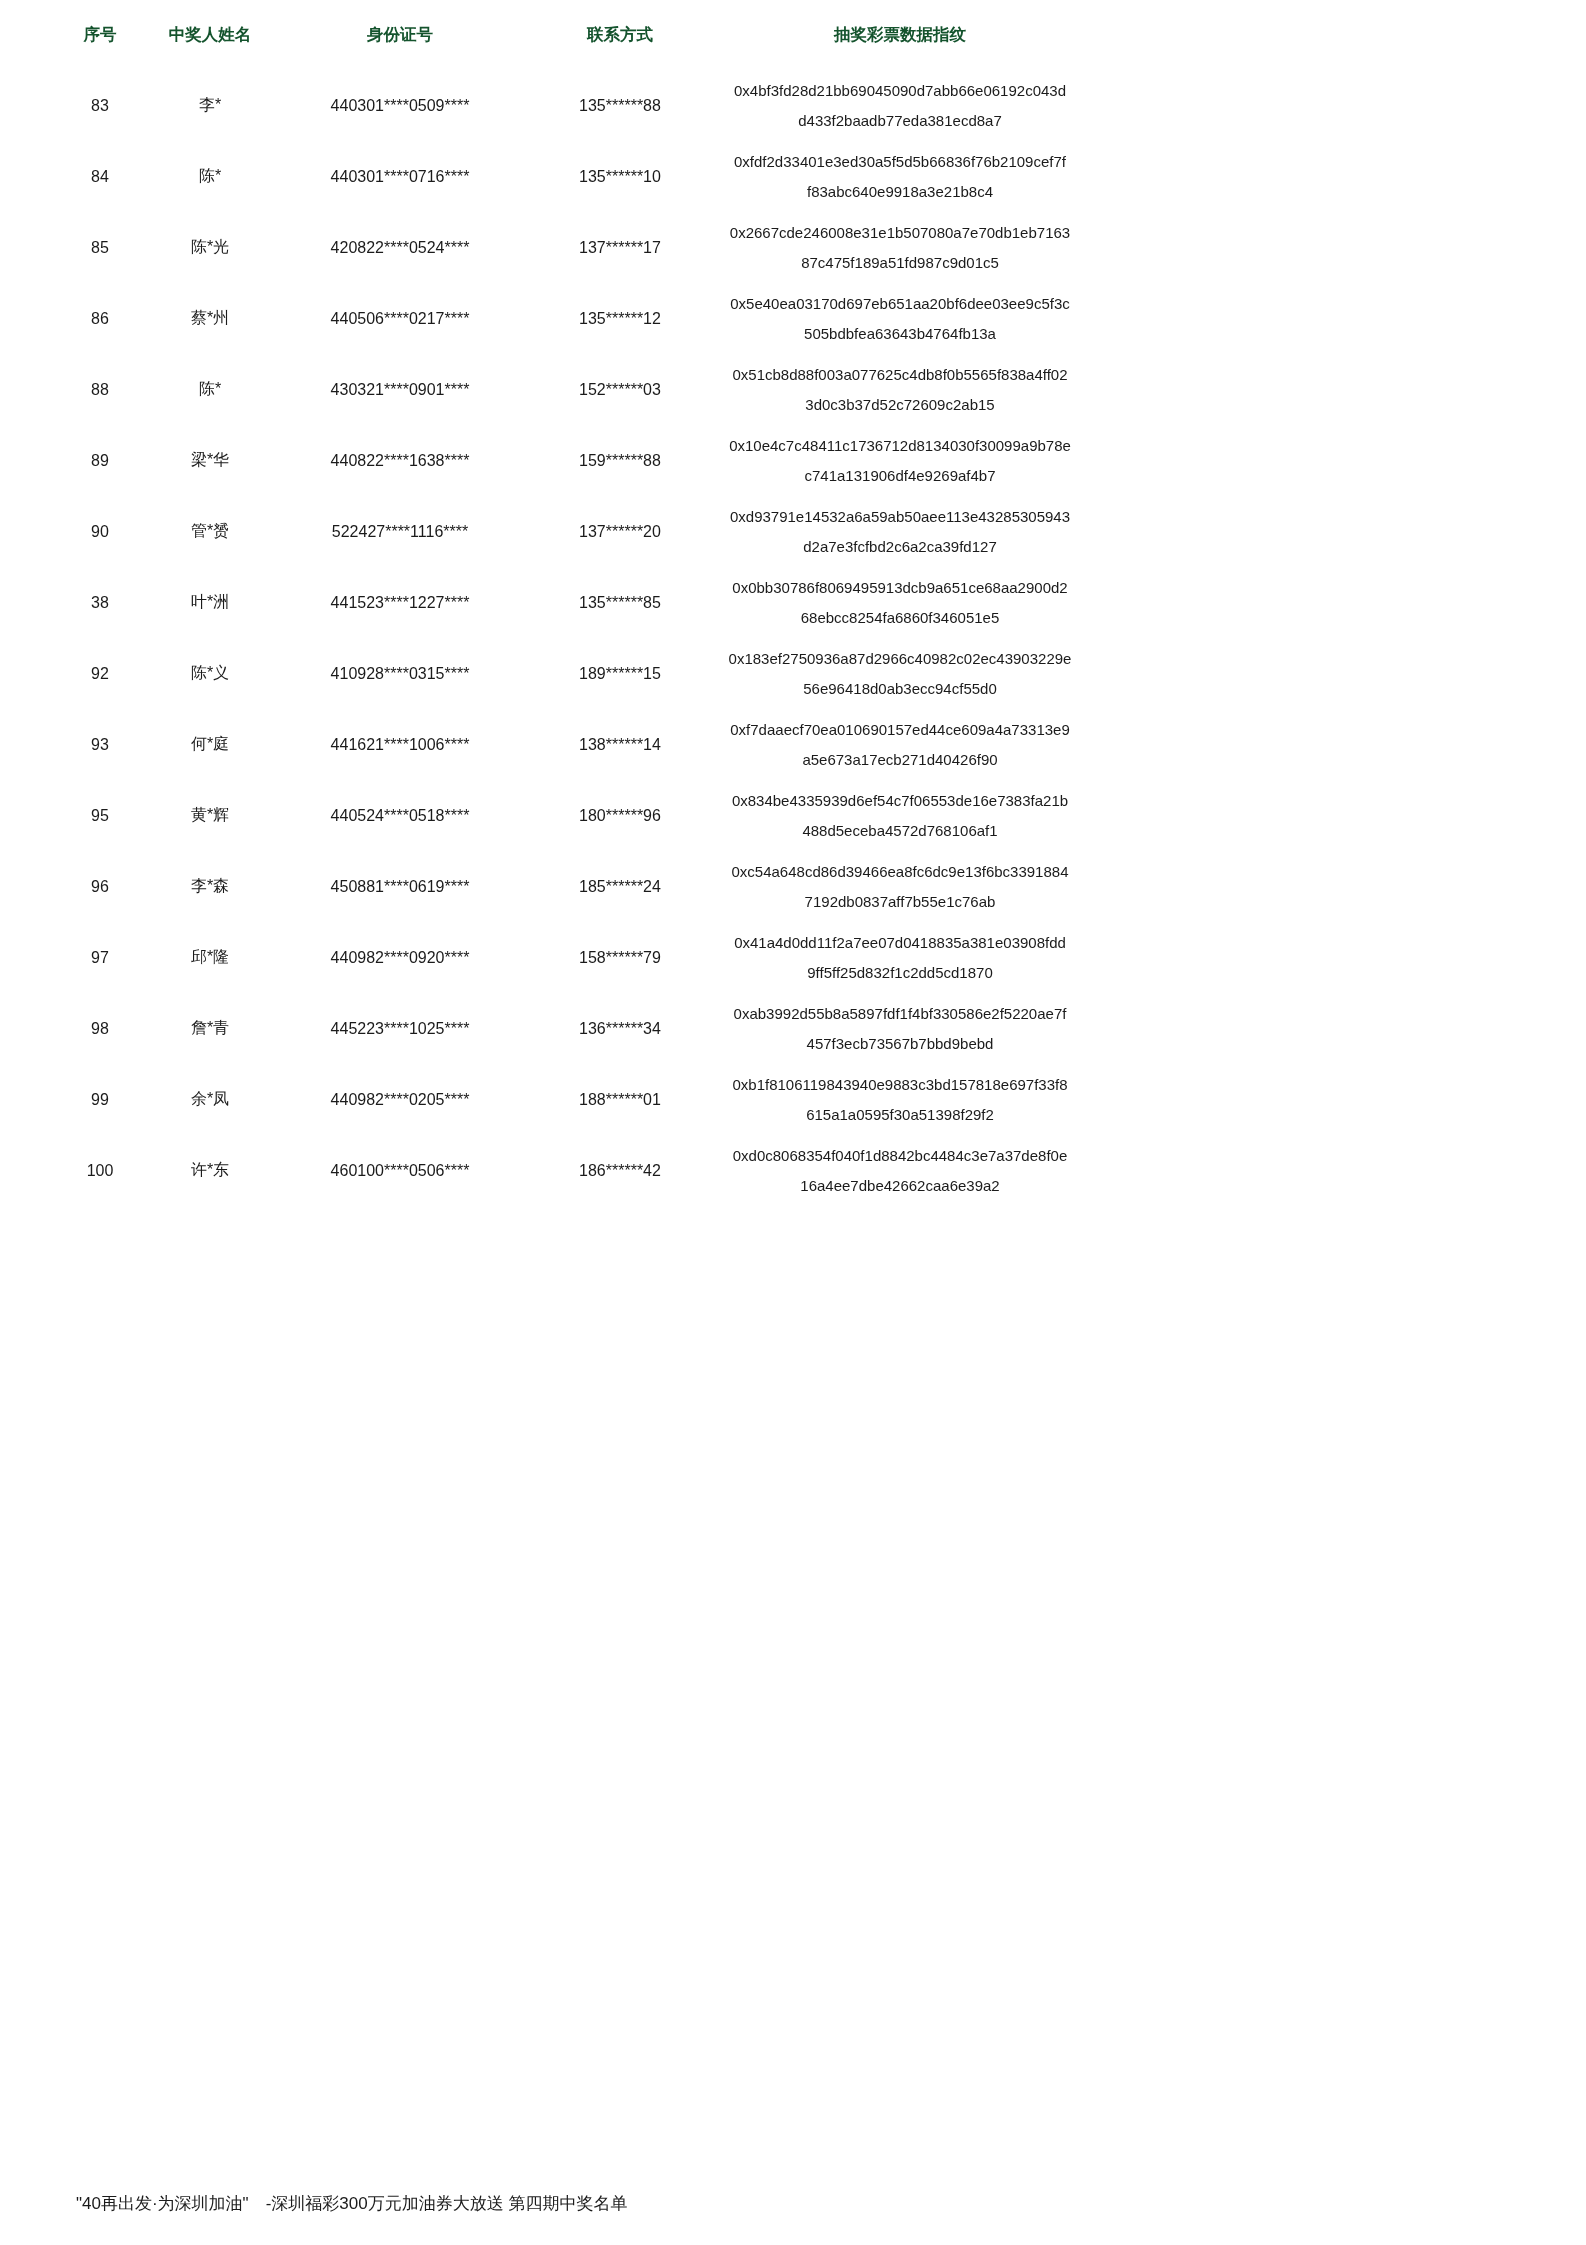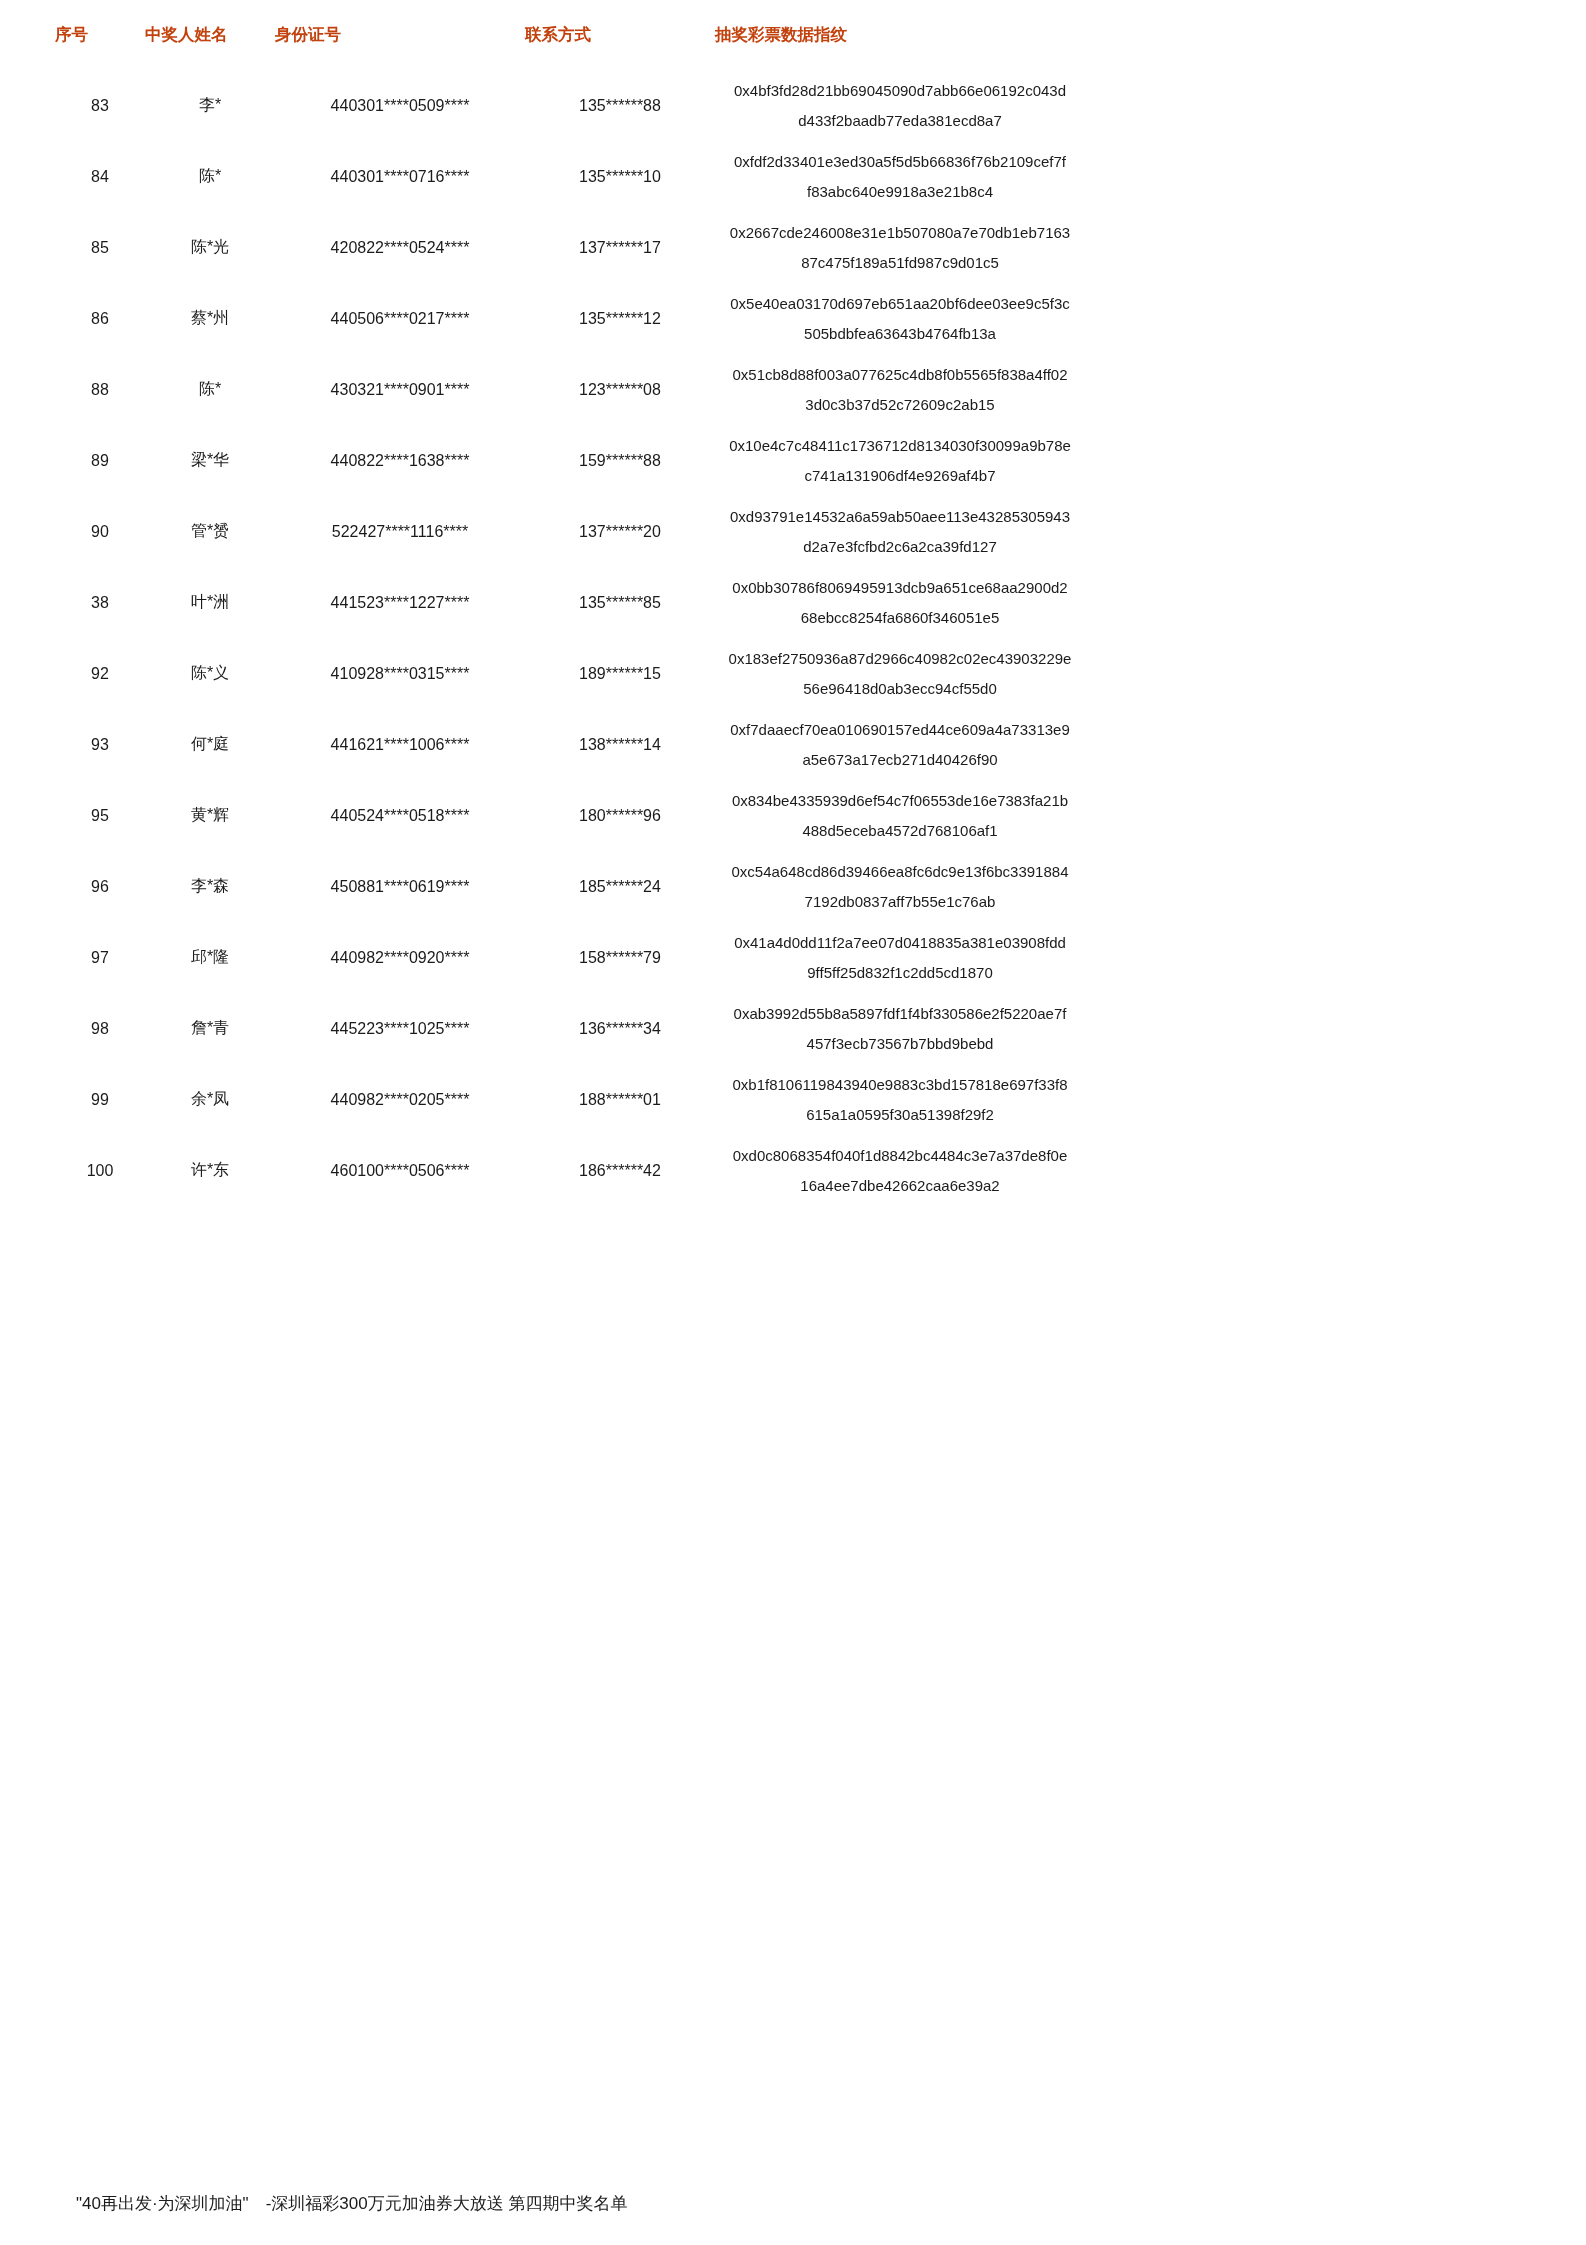--- a/index.html
+++ b/index.html
@@ -13,25 +13,25 @@
     overflow:hidden;
   }
   table.winners{
     border-collapse:collapse;
     table-layout:fixed;
     margin:12px 0 0 55px;
   }
   table.winners th{
     font-weight:bold;
     font-size:16.5px;
-    text-align:left;
+    text-align:center;
     vertical-align:top;
     padding:12px 0 0 0;
     height:46px;
-    color:#c2410c;
+    color:#14532d;
   }
   table.winners td{
     text-align:center;
     vertical-align:middle;
     font-size:16px;
     height:71px;
     padding:0;
     color:#1b1b1b;
   }
   table.winners td.fp{
@@ -100,21 +100,21 @@
           <td>蔡*州</td>
           <td>440506****0217****</td>
           <td>135******12</td>
           <td class="fp">0x5e40ea03170d697eb651aa20bf6dee03ee9c5f3c
 505bdbfea63643b4764fb13a</td>
         </tr>
         <tr>
           <td>88</td>
           <td>陈*</td>
           <td>430321****0901****</td>
-          <td>123******08</td>
+          <td>152******03</td>
           <td class="fp">0x51cb8d88f003a077625c4db8f0b5565f838a4ff02
 3d0c3b37d52c72609c2ab15</td>
         </tr>
         <tr>
           <td>89</td>
           <td>梁*华</td>
           <td>440822****1638****</td>
           <td>159******88</td>
           <td class="fp">0x10e4c7c48411c1736712d8134030f30099a9b78e
 c741a131906df4e9269af4b7</td>

